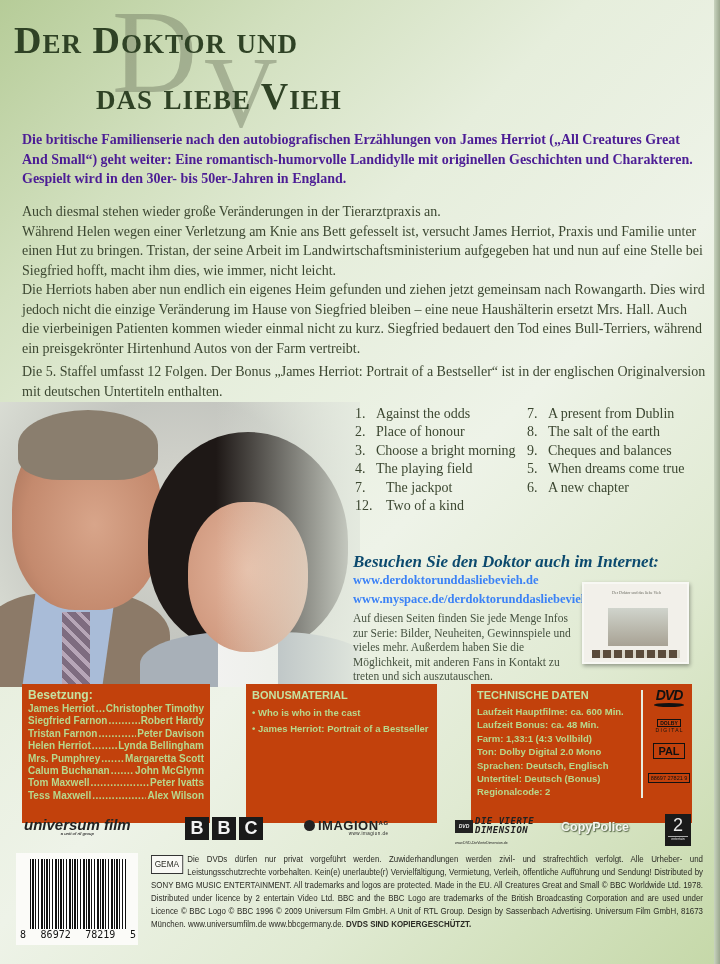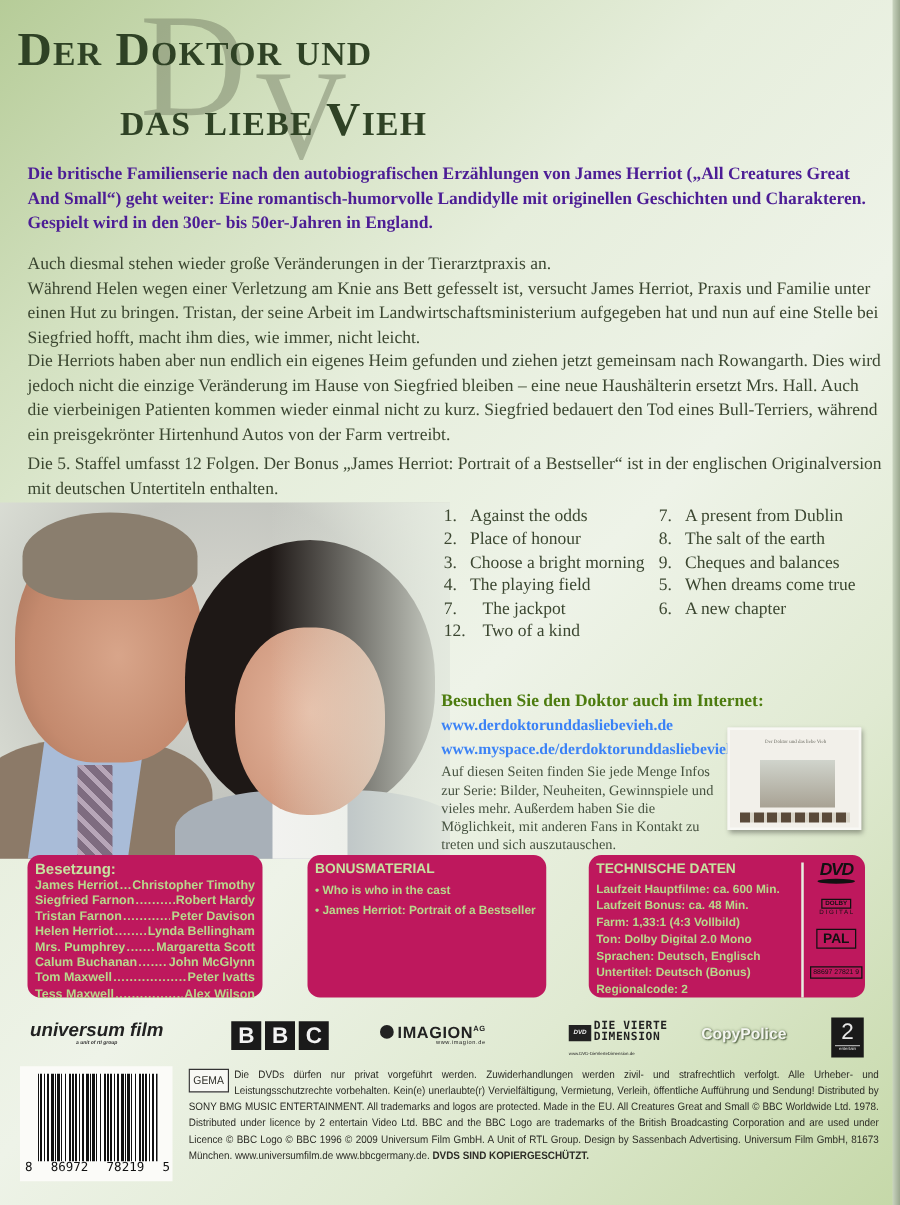--- a/index.html
+++ b/index.html
@@ -41,30 +41,30 @@
 
   
   .episodes { position: absolute; left: 355px; top: 405px; width: 360px; display: grid; grid-template-columns: 172px 180px; column-gap: 0; font-size: 14px; line-height: 18.4px; color: #3b4630; }
   .ep { display: flex; white-space: nowrap; }
   .ep .num { display: inline-block; width: 21px; }
   .ep.col2 .num { width: 21px; }
   .ep .num.wide { width: 31px; }
 
   
   .web { position: absolute; left: 353px; top: 552px; width: 230px; }
-  .web .head { font-size: 14px; font-weight: bold; line-height: 19px; color: #4d7c0f; white-space: nowrap; }
+  .web .head { font-size: 17px; font-weight: bold; line-height: 19px; color: #0c4a6e; white-space: nowrap; font-style: italic; }
   .web .url { font-size: 12.5px; font-weight: bold; line-height: 19px; color: #3b82f6; white-space: nowrap; }
   .web .desc { font-size: 11.5px; line-height: 14.5px; color: #465240; margin-top: 2px; width: 228px; }
   .thumb { position: absolute; left: 582px; top: 582px; width: 107px; height: 82px; background: #f2f0ea; border: 2px solid #f8f8f4; box-shadow: 1px 2px 4px rgba(0,0,0,0.35); }
   .thumb .t-title { position: absolute; left: 10px; top: 6px; width: 85px; font-size: 4px; text-align: center; color: #6a6a60; line-height: 5px; }
   .thumb .t-img { position: absolute; left: 24px; top: 24px; width: 60px; height: 38px; background: linear-gradient(#d0d4cc, #a8a294); }
   .thumb .t-strip { position: absolute; left: 8px; top: 66px; width: 88px; height: 8px; background: repeating-linear-gradient(to right, #5a4a3a 0 8px, #d8d4c8 8px 11px); }
 
   
-  .box { position: absolute; top: 684px; height: 114px; background: #be185d; color: #b8d88c; font-family: "Liberation Sans", sans-serif; border-radius: 10px; }
+  .box { position: absolute; top: 684px; height: 139px; background: #c2410c; color: #b8d88c; font-family: "Liberation Sans", sans-serif; }
   .box .bhead { font-weight: bold; color: #c6e2a0; }
   .cast { left: 22px; width: 188px; padding: 5px 6px; }
   .cast .bhead { font-size: 12px; line-height: 13px; margin-bottom: 1px; }
   .cast .row { display: flex; font-size: 10px; line-height: 12.4px; font-weight: bold; white-space: nowrap; }
   .cast .role { flex: 0 0 auto; }
   .cast .dots { flex: 1 1 auto; overflow: hidden; margin: 0 1px; }
   .cast .dots::after { content: "..............................................."; letter-spacing: 0.5px; }
   .cast .actor { flex: 0 0 auto; }
   .bonus { left: 246px; width: 191px; padding: 4px 6px; }
   .bonus .bhead { font-size: 11px; line-height: 14px; margin-bottom: 3px; }
@@ -86,21 +86,21 @@
   .lg-universum { position: absolute; left: 24px; top: 4px; font-weight: bold; font-style: italic; font-size: 15px; color: #222; }
   .lg-universum .tag { display: block; font-size: 4px; font-style: italic; text-align: center; margin-top: -2px; color: #333; }
   .lg-bbc { position: absolute; left: 185px; top: 5px; display: flex; gap: 3px; }
   .lg-bbc span { display: inline-block; width: 24px; height: 23px; background: #1a1a1a; color: #f2f2f2; font-weight: bold; font-size: 18px; line-height: 23px; text-align: center; }
   .lg-imagion { position: absolute; left: 304px; top: 6px; font-weight: bold; font-size: 13px; color: #222; letter-spacing: 0.5px; }
   .lg-imagion .dot { display: inline-block; width: 11px; height: 11px; border-radius: 50%; background: #222; margin-right: 3px; vertical-align: -1px; }
   .lg-imagion sup { font-size: 6px; }
   .lg-imagion .sub { display: block; font-size: 4.5px; text-align: right; font-weight: normal; margin-top: -2px; }
   .lg-vierte { position: absolute; left: 455px; top: 5px; display: flex; align-items: center; gap: 2px; font-weight: bold; color: #222; }
   .lg-vierte .box-dvd { width: 18px; height: 13px; background: #222; color: #eee; font-size: 5px; line-height: 13px; text-align: center; font-style: italic; }
-  .lg-vierte .txt { font-size: 9px; line-height: 9px; letter-spacing: 0.5px; font-family: "DejaVu Sans Mono", monospace; }
+  .lg-vierte .txt { font-size: 9px; line-height: 9px; letter-spacing: 0.5px; font-family: "DejaVu Sans Mono", monospace; font-style: italic; }
   .lg-vierte .sub { position: absolute; left: 0; top: 24px; font-size: 3.5px; white-space: nowrap; font-weight: normal; }
   .lg-copypolice { position: absolute; left: 561px; top: 8px; font-weight: bold; font-size: 12.5px; color: #f4f6f0; text-shadow: 0 0 2px #6a7a5a, 1px 1px 1px #5a6a4a; }
   .lg-2 { position: absolute; left: 665px; top: 2px; width: 26px; height: 32px; background: #1a1a1a; color: #e8e8e8; text-align: center; font-size: 18px; line-height: 22px; font-family: "Liberation Sans", sans-serif; }
   .lg-2 .sub { display: block; font-size: 3.5px; line-height: 5px; border-top: 1px solid #aaa; margin: 0 3px; }
 
   
   .barcode { position: absolute; left: 16px; top: 853px; width: 122px; height: 92px; background: #fbfbf8; }
   .barcode .bars { position: absolute; left: 14px; top: 6px; width: 96px; height: 70px;
     background: repeating-linear-gradient(to right, #111 0 1px, #fff 1px 2px, #111 2px 4px, #fff 4px 5px, #111 5px 6px, #fff 6px 8px, #111 8px 9px, #fff 9px 11px, #111 11px 13px, #fff 13px 14px); }
   .barcode .digits { position: absolute; left: 4px; top: 76px; width: 116px; font-family: "DejaVu Sans Mono", monospace; font-size: 10px; line-height: 12px; color: #111; display: flex; justify-content: space-between; }

